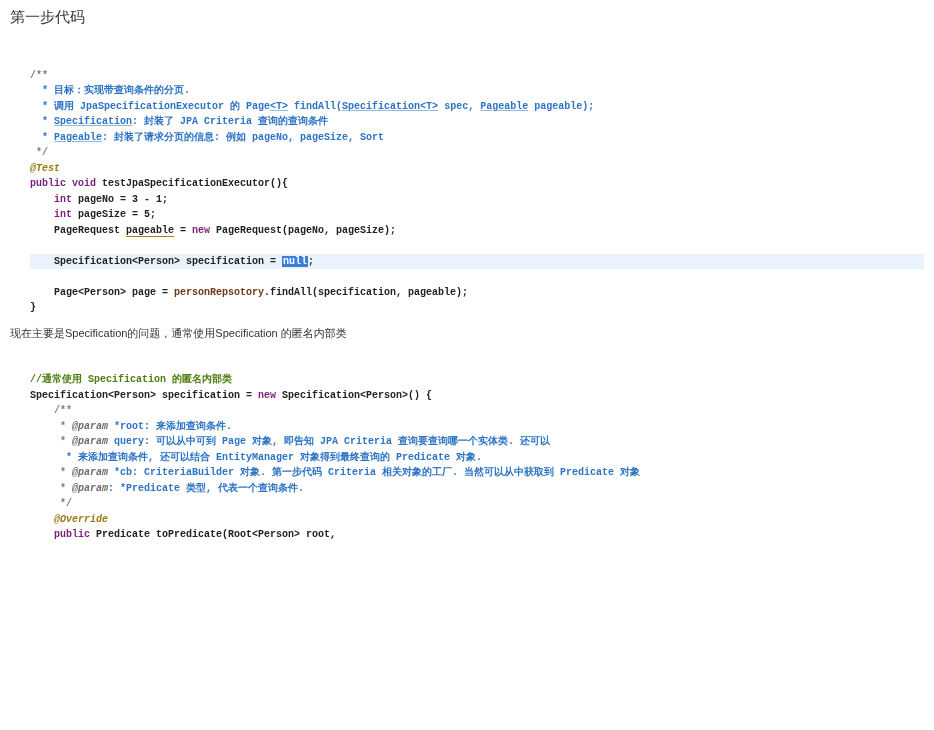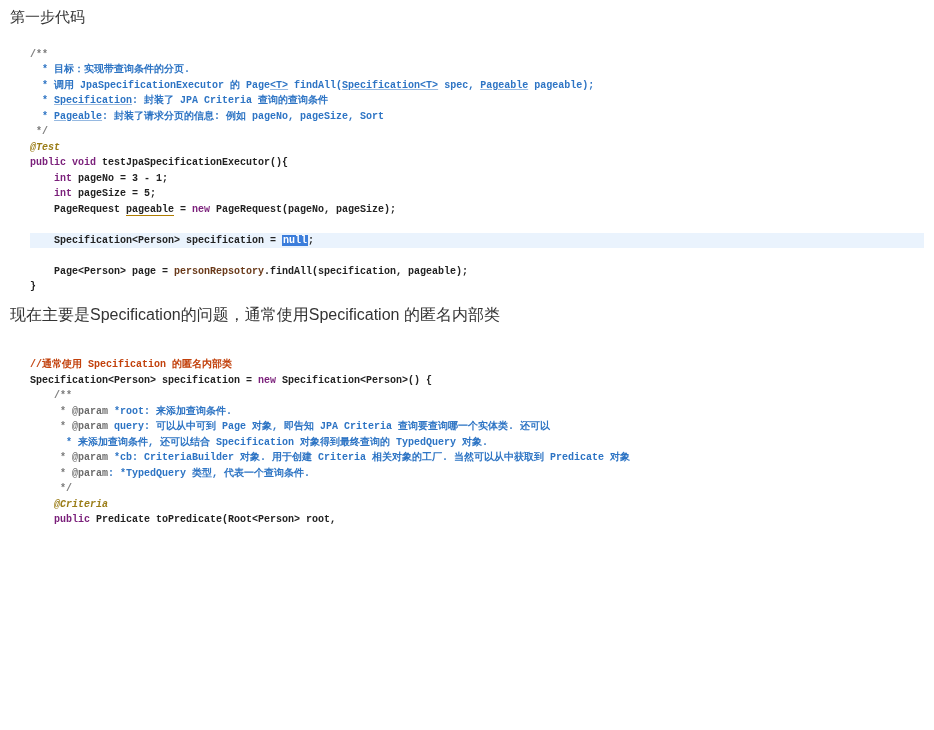--- a/index.html
+++ b/index.html
@@ -6,45 +6,45 @@
     margin: 0;
     padding: 8px 10px;
     font-family: -apple-system, "Segoe UI", "Microsoft YaHei", sans-serif;
     background: #fff;
     width: 934px;
     box-sizing: border-box;
     color: #333;
   }
   .heading {
     font-size: 15px;
-    margin: 0 0 4px 0;
+    margin: 0 0 25px 0;
   }
   .code-block {
     font-family: Consolas, "Courier New", monospace;
     font-size: 10px;
     line-height: 1.55;
     white-space: pre;
     margin-left: 20px;
     margin-bottom: 10px;
     font-weight: bold;
   }
   .c-comment { color: #7a7a7a; font-style: normal; }
   .c-doc     { color: #2d74c4; }          
   .c-type    { color: #2d74c4; }          
   .c-ann     { color: #9a7c16; font-style: italic; }  
-  .c-tag     { color: #6c6c6c; }  
+  .c-tag     { color: #6c6c6c; font-style: italic; }  
   .c-kw      { color: #7a1f7a; }          
-  .c-str     { color: #c2410c; }          
+  .c-str     { color: #4d7c0f; }          
   .c-call    { color: #6a3a1a; }          
   .c-plain   { color: #222; }
   .u { text-decoration: underline; text-decoration-color: rgba(45,116,196,0.5); }
   .hl-line   { background: #eaf3fd; display:inline-block; width:100%; }
   .hl-sel    { background:#3b7ddb; color:#fff; padding:0 1px; }
   .warn-under { border-bottom: 1px solid #b07d00; }
-  .prose { font-size: 16px; margin: 10px 0 16px 0; }
+  .prose { font-size: 11px; margin: 10px 0 16px 0; }
 </style>
 </head>
 <body>
 
 <div class="heading">第一步代码</div>
 
 <div class="code-block">
 <span class="c-comment">/**</span>
 <span class="c-comment"> </span><span class="c-doc"> * 目标：实现带查询条件的分页.</span>
 <span class="c-comment"> </span><span class="c-doc"> * 调用 JpaSpecificationExecutor </span><span class="c-doc">的</span><span class="c-doc"> Page</span><span class="c-type u">&lt;T&gt;</span><span class="c-doc"> findAll(</span><span class="c-type u">Specification</span><span class="c-type u">&lt;T&gt;</span><span class="c-doc"> spec, </span><span class="c-type u">Pageable</span><span class="c-doc"> pageable);</span>
@@ -64,24 +64,24 @@
 </div>
 
 <div class="prose">现在主要是Specification的问题，通常使用Specification 的匿名内部类</div>
 
 <div class="code-block">
 <span class="c-str">//通常使用 Specification 的匿名内部类</span>
 <span class="c-plain">Specification&lt;Person&gt; specification = </span><span class="c-kw">new </span><span class="c-plain">Specification&lt;Person&gt;() {</span>
 <span class="c-comment">    /**</span>
 <span class="c-comment">     * </span><span class="c-tag">@param</span><span class="c-doc"> *root: 来添加查询条件. </span>
 <span class="c-comment">     * </span><span class="c-tag">@param</span><span class="c-doc"> query: 可以从中可到 Page 对象, 即告知 JPA Criteria 查询要查询哪一个实体类. 还可以</span>
-<span class="c-comment"> </span><span class="c-doc">     * 来添加查询条件, 还可以结合 Specification 对象得到最终查询的 TypedQuery 对象. </span>
-<span class="c-comment">     * </span><span class="c-tag">@param</span><span class="c-doc"> *cb: CriteriaBuilder 对象. 用于创建 Criteria 相关对象的工厂. 当然可以从中获取到 Predicate 对象</span>
-<span class="c-comment">     * </span><span class="c-tag">@param</span><span class="c-doc">: *TypedQuery 类型, 代表一个查询条件. </span>
+<span class="c-comment"> </span><span class="c-doc">     * 来添加查询条件, 还可以结合 EntityManager 对象得到最终查询的 Predicate 对象. </span>
+<span class="c-comment">     * </span><span class="c-tag">@param</span><span class="c-doc"> *cb: CriteriaBuilder 对象. 第一步代码 Criteria 相关对象的工厂. 当然可以从中获取到 Predicate 对象</span>
+<span class="c-comment">     * </span><span class="c-tag">@param</span><span class="c-doc">: *Predicate 类型, 代表一个查询条件. </span>
 <span class="c-comment">     */</span>
-<span class="c-ann">    @Criteria</span>
+<span class="c-ann">    @Override</span>
 <span class="c-kw">    public </span><span class="c-plain">Predicate toPredicate(Root&lt;Person&gt; root,</span>
 
 
 
 
 
 </div>
 
 </body></html>

